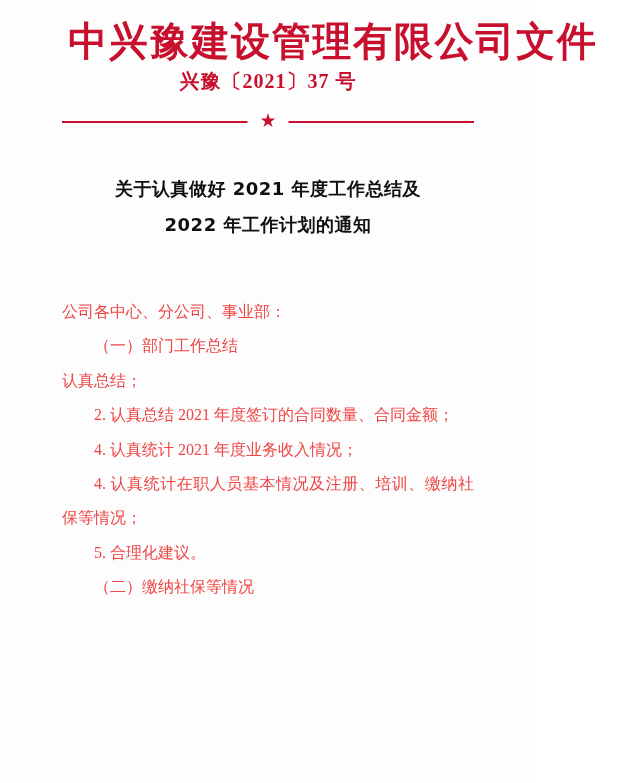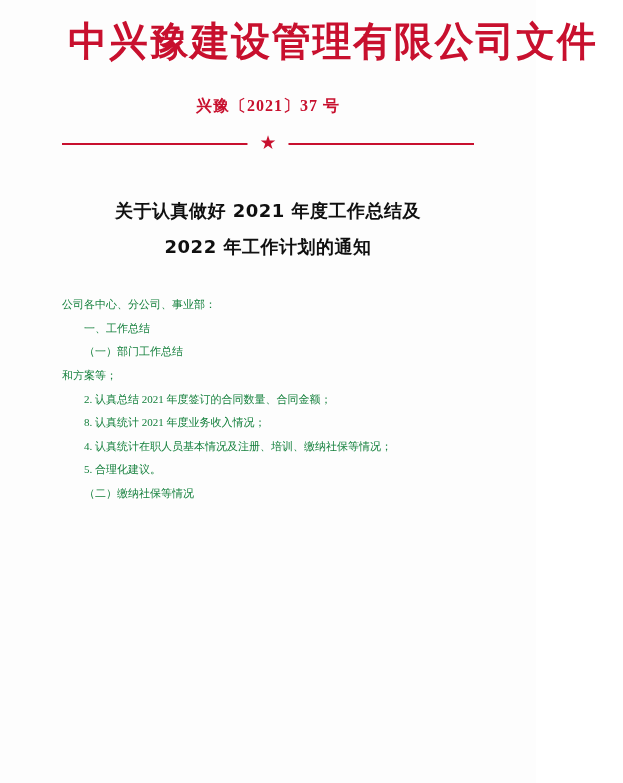--- a/index.html
+++ b/index.html
@@ -31,23 +31,22 @@
     color: #c8102e;
     font-size: 40px;
     font-weight: bold;
     letter-spacing: 2px;
     line-height: 1.35;
     white-space: nowrap;
     transform: scaleX(0.97);
   }
   .doc-number {
     color: #c8102e;
-    font-size: 16px;
+    font-size: 20px;
     font-weight: bold;
-    margin-top: 28px;
     letter-spacing: 1px;
   }
   .red-rule {
     position: relative;
     margin-top: 18px;
     height: 18px;
   }
   .red-rule .line {
     position: absolute;
     top: 8px;
@@ -71,24 +70,24 @@
     text-align: center;
     margin-top: 40px;
     font-family: "DejaVu Sans", "Liberation Sans", sans-serif;
     font-size: 18px;
     font-weight: bold;
     line-height: 2.0;
     color: #101010;
     letter-spacing: 0.5px;
   }
   .doc-body {
-    margin-top: 28px;
-    font-size: 11px;
+    margin-top: 52px;
+    font-size: 16px;
     line-height: 2.15;
-    color: #15803d;
+    color: #ef4444;
   }
   .para {
     margin: 0;
     text-align: justify;
   }
   .indent-1 { text-indent: 2em; }
   .indent-0 { text-indent: 0; }
 </style>
 </head>
 <body>
@@ -106,23 +105,22 @@
     </div>
   </div>
 
   <div class="doc-title">
     <div>关于认真做好 2021 年度工作总结及</div>
     <div>2022 年工作计划的通知</div>
   </div>
 
   <div class="doc-body">
     <p class="para indent-0">公司各中心、分公司、事业部：</p>
-    <p class="para indent-1">一、工作总结</p>
     <p class="para indent-1">（一）部门工作总结</p>
-    <p class="para indent-0">和方案等；</p>
+    <p class="para indent-0">认真总结；</p>
     <p class="para indent-1">2. 认真总结 2021 年度签订的合同数量、合同金额；</p>
-    <p class="para indent-1">8. 认真统计 2021 年度业务收入情况；</p>
+    <p class="para indent-1">4. 认真统计 2021 年度业务收入情况；</p>
     <p class="para indent-1">4. 认真统计在职人员基本情况及注册、培训、缴纳社保等情况；</p>
     <p class="para indent-1">5. 合理化建议。</p>
     <p class="para indent-1">（二）缴纳社保等情况</p>
   </div>
 
 </div>
 
 </body></html>

